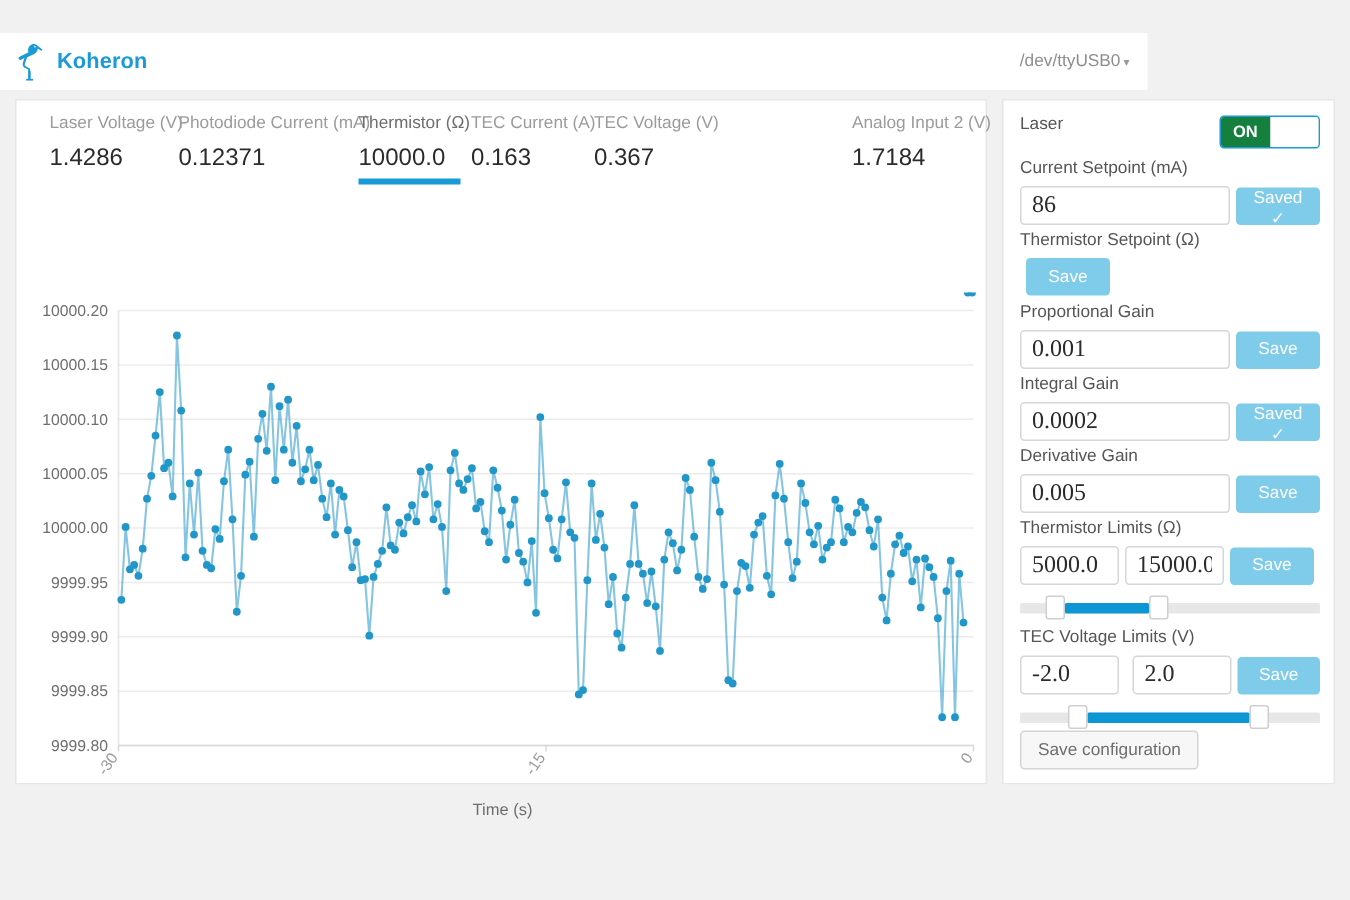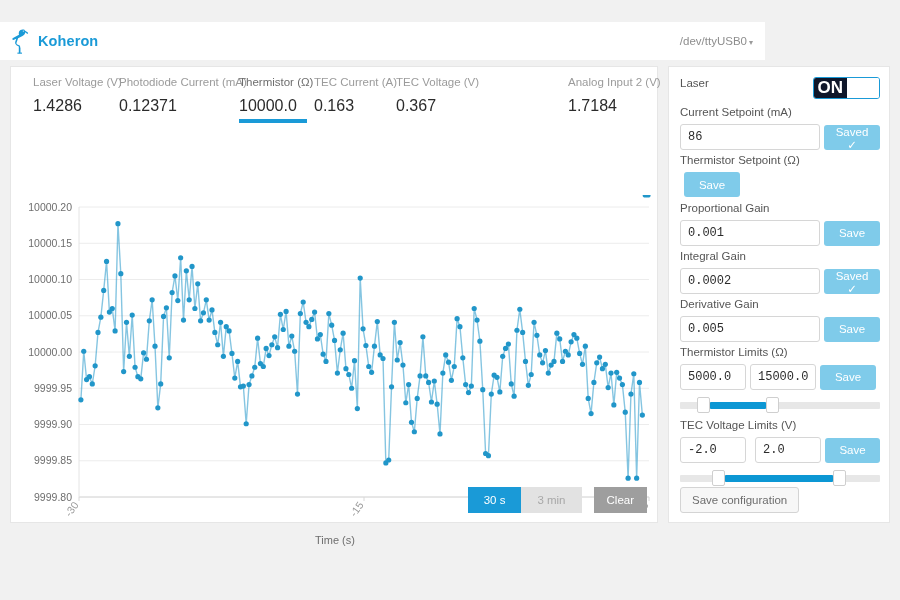--- a/index.html
+++ b/index.html
@@ -89,22 +89,22 @@
 
   
   .ctrl { position: absolute; left: 11px; width: 200px; }
   .ctrl-label {
     color: #555; font-size: 11.5px; line-height: 14px; margin-bottom: 5px;
     white-space: nowrap;
   }
   .row { display: flex; align-items: center; }
   .field {
     background: #fff; border: 1px solid #d6d6d6; border-radius: 3px;
-    height: 25px; font-size: 12px; color: #2b2b2b; padding: 12px 7px;
-    font-family: Liberation Mono, monospace;
+    height: 25px; font-size: 16px; color: #2b2b2b; padding: 12px 7px;
+    font-family: Liberation Serif, serif;
   }
   .field-wide { width: 140px; }
   .field-half { width: 66px; }
   .save-btn {
     border: none; border-radius: 3px; height: 25px; cursor: pointer;
     color: #ffffff; font-size: 11.5px; text-align: center;
     font-family: "Liberation Sans", sans-serif;
     background: #7fcbea; width: 56px; margin-left: 4px;
   }
   .save-btn.saved { background: #7fcbea; }
@@ -114,21 +114,21 @@
     position: absolute; left: 11px; top: 10px; width: 200px; height: 22px;
     display: flex; align-items: flex-start;
   }
   .laser-title { color: #555; font-size: 11.5px; }
   .toggle {
     margin-left: auto; display: flex; width: 67px; height: 22px;
     border: 1px solid #1a9ad7; border-radius: 3px; overflow: hidden;
     cursor: pointer;
   }
   .toggle-on {
-    flex: 1; background: #0f172a; color: #fff; font-size: 17px;
+    flex: 1; background: #15803d; color: #fff; font-size: 11px;
     display:flex; align-items:center; justify-content:center; font-weight:bold;
   }
   .toggle-knob { flex: 1; background: #fff; }
 
   
   .slider {
     position: relative; width: 200px; height: 16px; margin-top: 7px;
   }
   .slider-track {
     position: absolute; left: 0; top: 5px; width: 200px; height: 7px;
@@ -425,27 +425,20 @@
           <circle cx="622.80" cy="178.75" r="2.6" fill="#2196c9"></circle>
           <circle cx="625.65" cy="283.15" r="2.6" fill="#2196c9"></circle>
           <circle cx="628.50" cy="187.45" r="2.6" fill="#2196c9"></circle>
           <circle cx="631.35" cy="220.07" r="2.6" fill="#2196c9"></circle>
           <circle cx="634.20" cy="NaN" r="2.6" fill="#2196c9"></circle>
           <circle cx="637.05" cy="NaN" r="2.6" fill="#2196c9"></circle>
         </svg>
       <div class="axis-label">Time (s)</div>
     </div>
 
-    <div class="chart-btns">
-      <div class="btn-group">
-        <button class="btn btn-range-active">30 s</button>
-        <button class="btn btn-range">3 min</button>
-      </div>
-      <button class="btn btn-clear">Clear</button>
-    </div>
   </div>
 
   <div class="panel-right">
 
     <div class="laser-row">
       <span class="laser-title">Laser</span>
       <div class="toggle">
         <div class="toggle-on">ON</div>
         <div class="toggle-knob"></div>
       </div>

